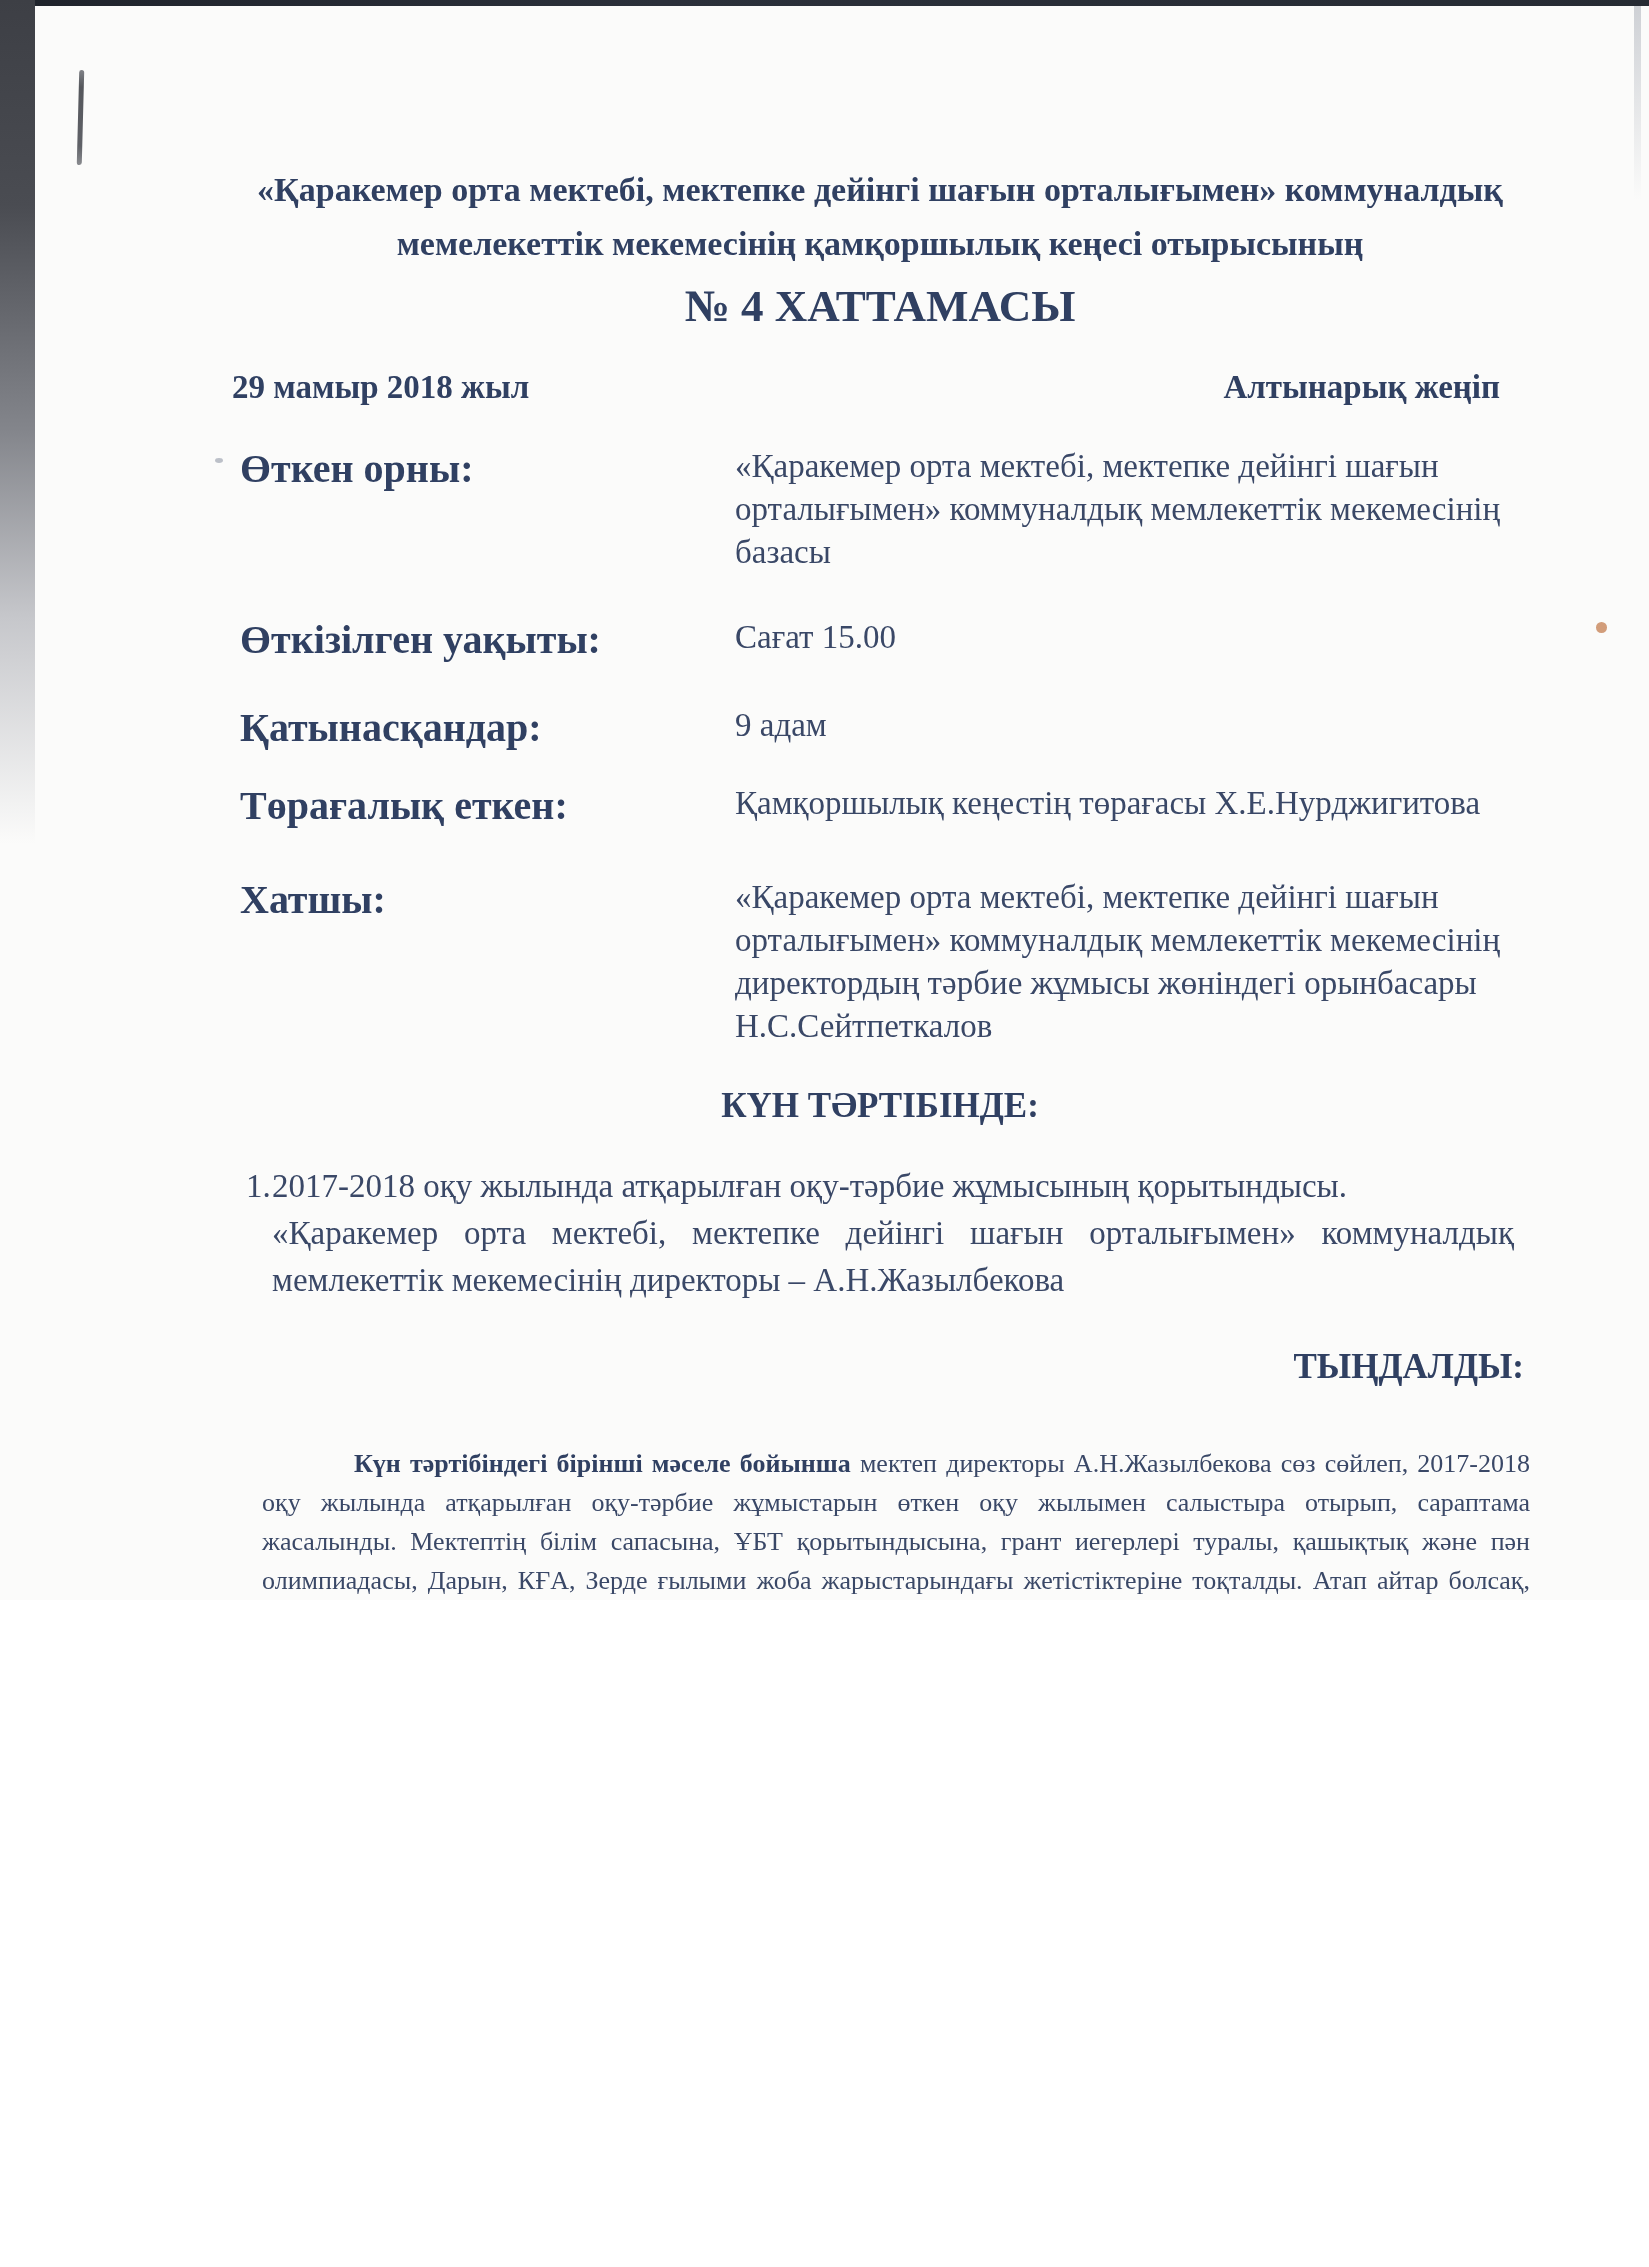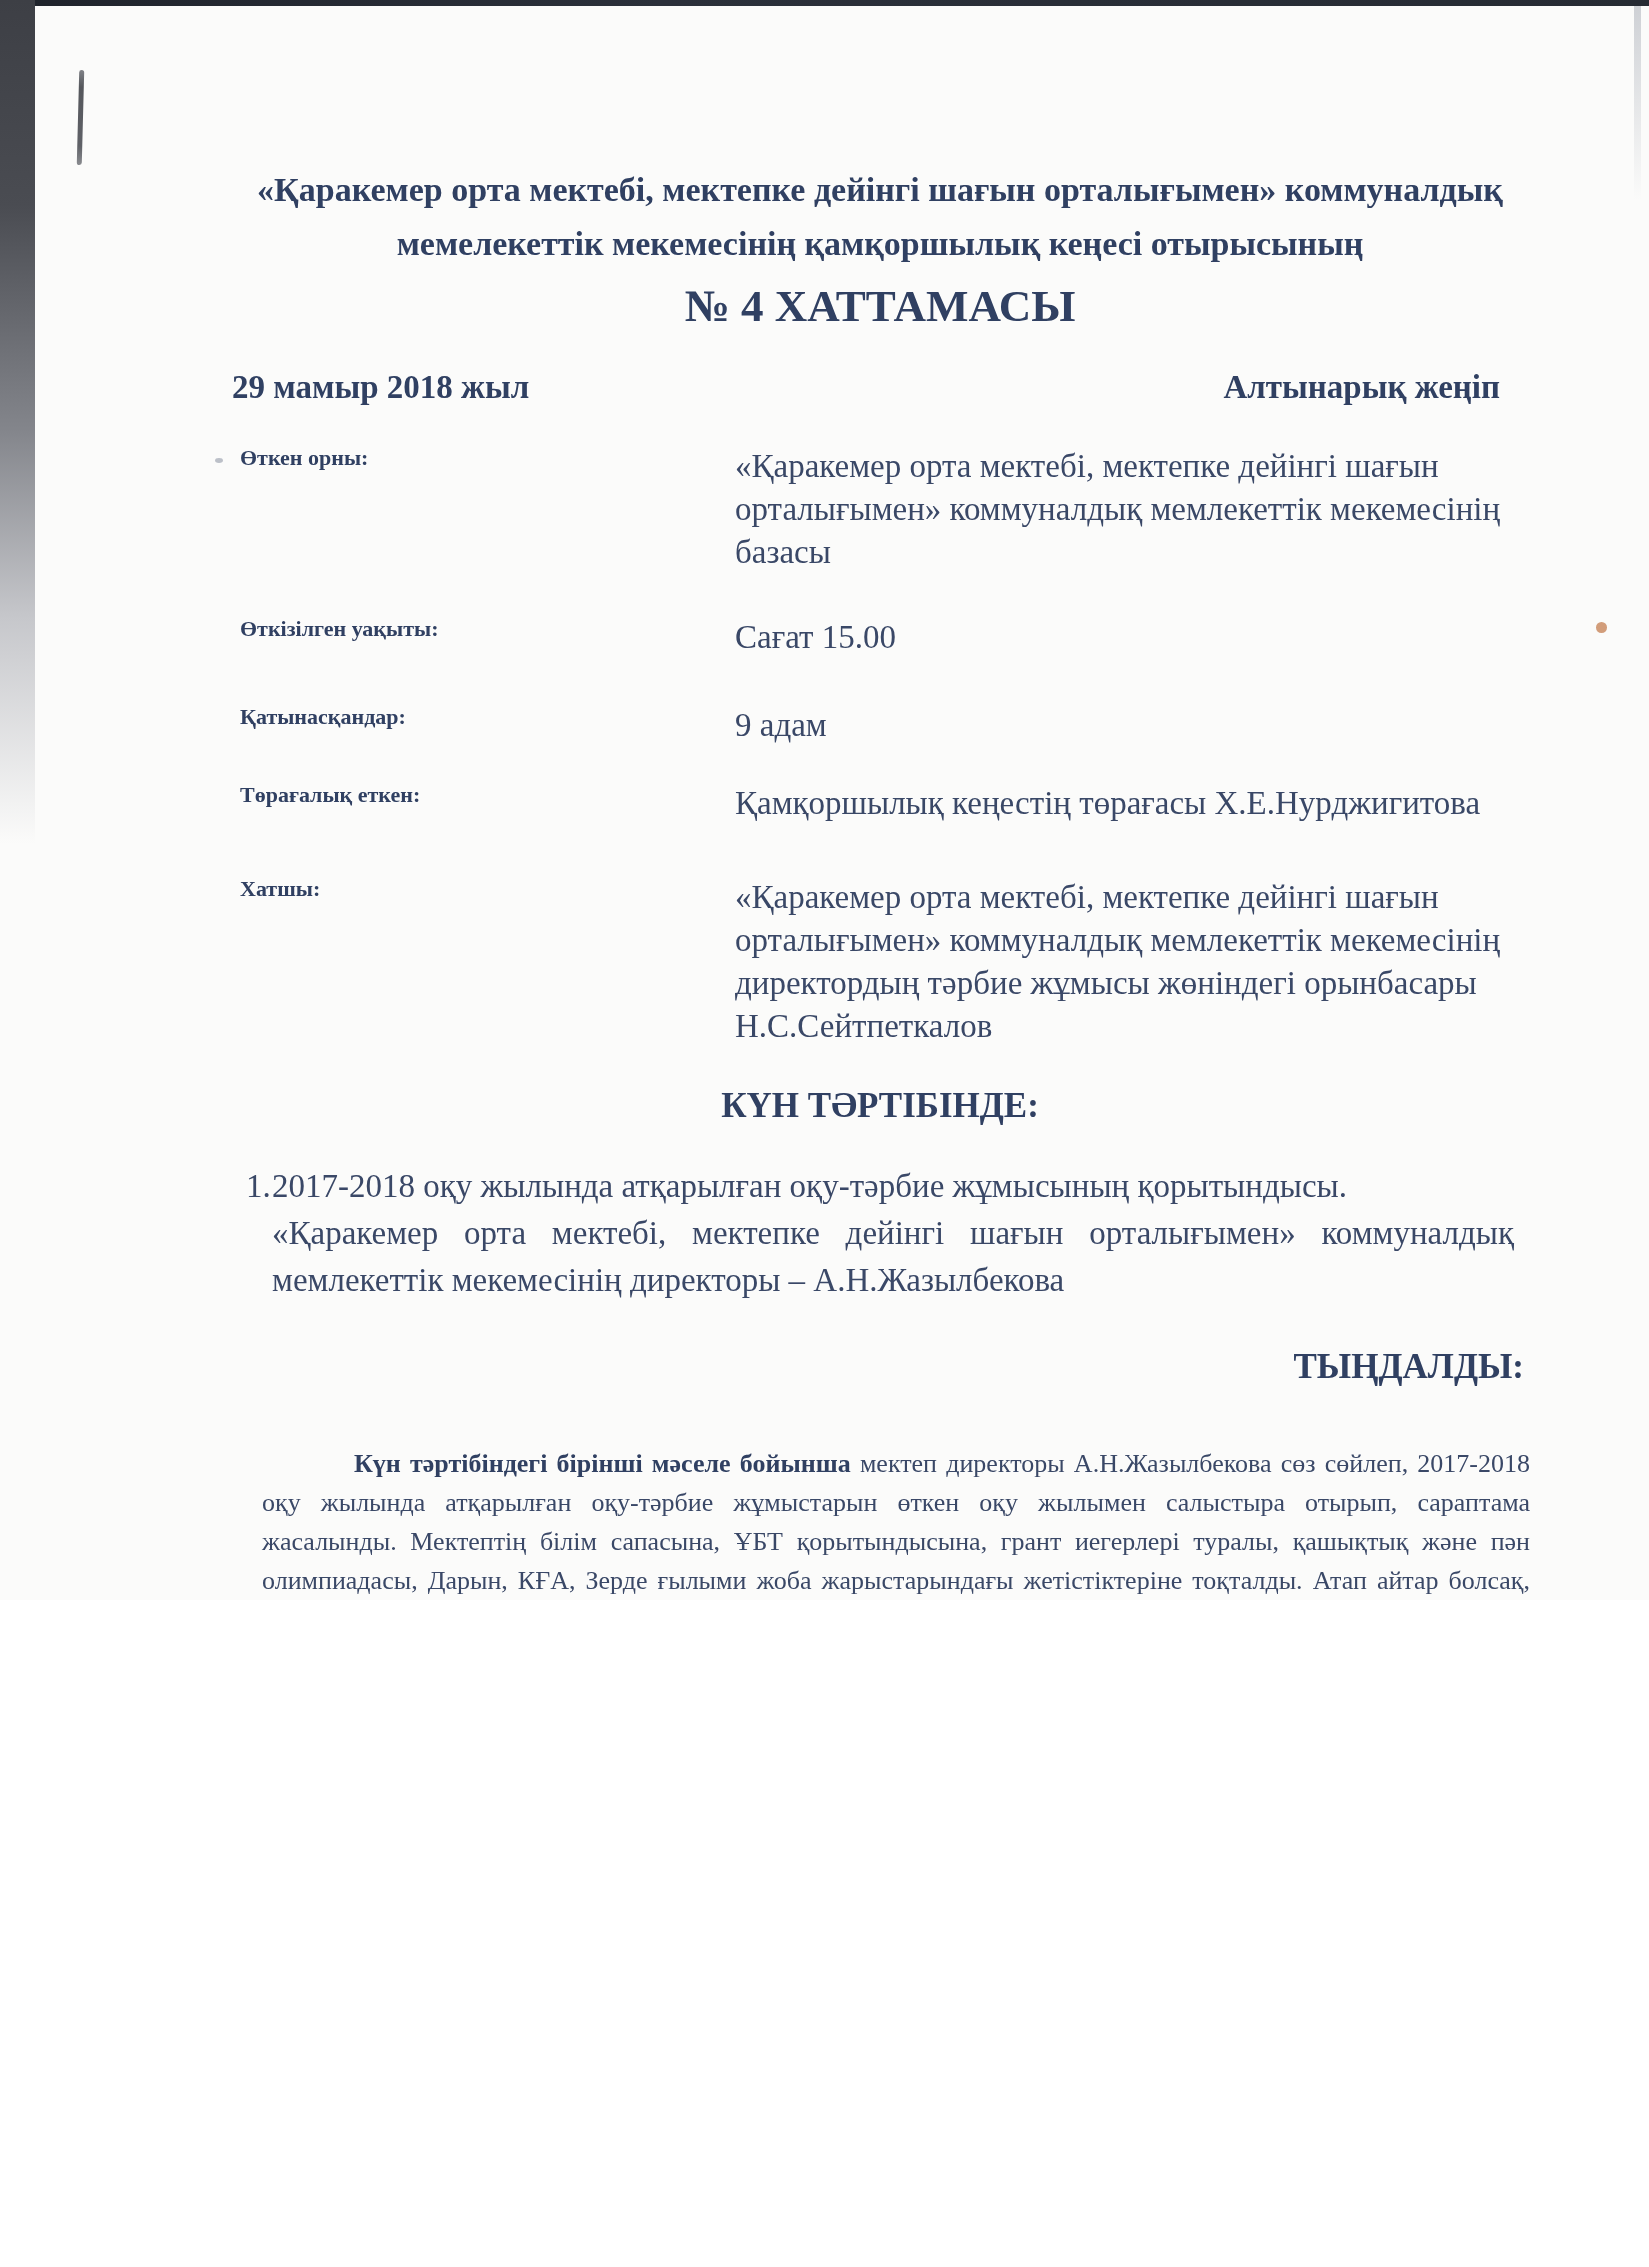--- a/index.html
+++ b/index.html
@@ -23,21 +23,21 @@
   .speck.s3{left:311px;top:2135px;width:8.7px;height:5.8px;background:#aab0b8;opacity:.65;}
   
   .b{font-weight:bold;color:#304062;}
   .doc-title{position:absolute;left:246px;width:1268px;top:163px;text-align:center;
     font-weight:bold;font-size:34px;line-height:54px;color:#304062;}
   .protocol{position:absolute;left:246px;width:1268px;top:280px;text-align:center;
     font-weight:bold;font-size:45px;color:#304062;}
   .dateline{position:absolute;left:232px;width:1268px;top:369px;display:flex;
     justify-content:space-between;font-weight:bold;font-size:33px;color:#304062;}
   .row{position:absolute;left:0;width:1650px;height:0;}
-  .row .label{position:absolute;left:240px;top:0;font-weight:bold;font-size:22px;
+  .row .label{position:absolute;left:240px;top:0;font-weight:bold;font-size:40px;
     color:#304062;white-space:nowrap;}
   .row .value{position:absolute;left:735px;top:0;width:805px;font-size:33px;line-height:43px;}
   .agenda-heading{position:absolute;left:246px;width:1268px;top:1086px;text-align:center;
     font-weight:bold;font-size:35px;color:#304062;}
   .agenda-item{position:absolute;left:246px;width:1268px;top:1163px;font-size:33px;line-height:47px;}
   .agenda-item .num{position:absolute;left:0;top:0;}
   .agenda-item .item-body{margin-left:26px;}
   .agenda-item .item-body .just{text-align:justify;text-align-last:left;}
   .heard-heading{position:absolute;left:256px;width:1268px;top:1347px;text-align:right;
     font-weight:bold;font-size:35px;color:#304062;}

